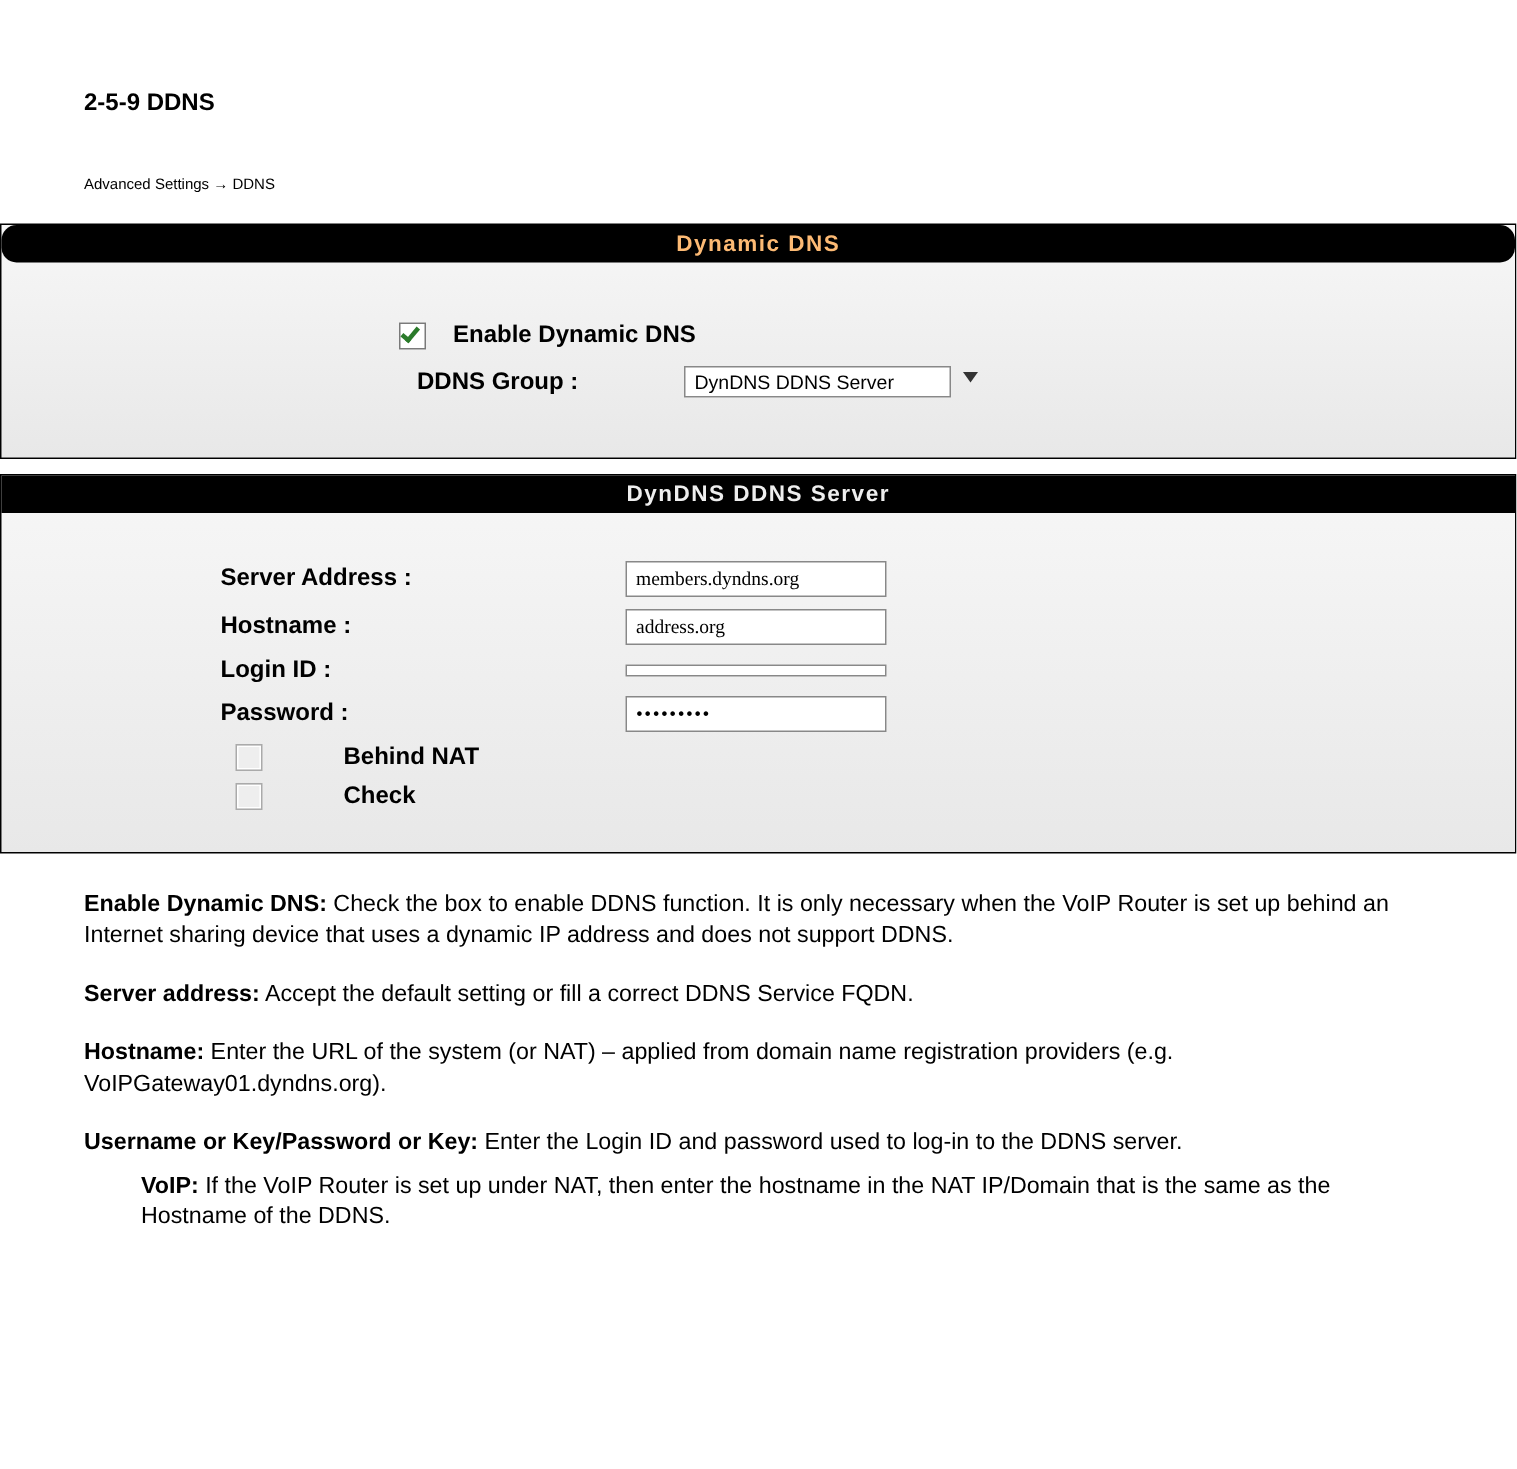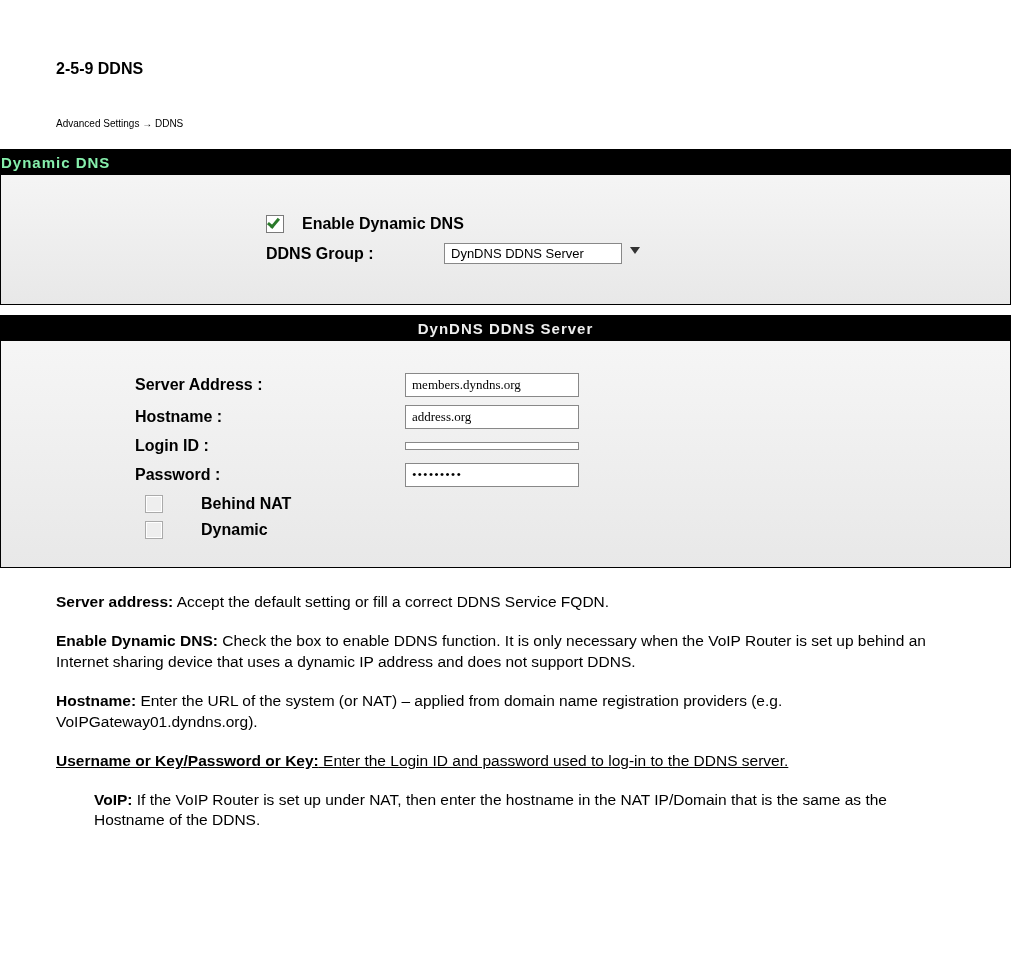--- a/index.html
+++ b/index.html
@@ -29,25 +29,27 @@
     font-size: 10px;
     margin: 0 0 20px 56px;
   }
   .panel {
     border: 1px solid #000;
     margin: 0 0 10px 0;
     background: linear-gradient(to bottom, #f7f7f7, #e8e8e8);
   }
   .panel-title {
     background: #000;
-    color: #86efac;
+    color: #fdba74;
     font-weight: bold;
     font-size: 15px;
+    text-align: center;
     padding: 4px 0;
     letter-spacing: 1px;
+    border-radius: 10px;
   }
   .panel-body {
     padding: 40px 0 40px 0;
   }
   .chk-wrap {
     display: inline-flex;
     align-items: center;
     margin-left: 125px;
   }
   .chk {
@@ -80,20 +82,21 @@
   .ddns-group-row {
     display: flex;
     align-items: center;
     padding-left: 265px;
     margin-top: 6px;
   }
   .ddns-group-row .label {
     width: 178px;
     font-weight: bold;
     font-size: 16px;
+    margin-left: 12px;
   }
   .select {
     border: 1px solid #888;
     background: #fff;
     font-size: 13px;
     padding: 2px 20px 2px 6px;
     position: relative;
     display: inline-block;
     min-width: 150px;
   }
@@ -137,21 +140,21 @@
   }
   .chk-row {
     display: flex;
     align-items: center;
     padding-left: 140px;
     margin: 8px 0;
   }
   .chk-row .chk-label {
     font-weight: bold;
     font-size: 16px;
-    margin-left: 20px;
+    margin-left: 36px;
   }
   .body-text {
     margin: 24px 56px 0 56px;
     font-size: 15.5px;
     line-height: 1.35;
   }
   .body-text p {
     margin: 0 0 18px 0;
   }
   .body-text .note {
@@ -181,21 +184,21 @@
         <span style="position:relative; display:inline-block;">
           <span class="select">DynDNS DDNS Server</span>
           <span class="select-arrow"></span>
         </span>
       </div>
     </div>
   </div>
 
   <div class="panel">
     <div class="panel2-title">DynDNS DDNS Server</div>
-    <div class="panel-body" style="padding:24px 0 20px 4px;">
+    <div class="panel-body" style="padding:24px 0 20px 16px;">
       <div class="form-row">
         <span class="form-label">Server Address :</span>
         <span class="text-input">members.dyndns.org</span>
       </div>
       <div class="form-row">
         <span class="form-label">Hostname :</span>
         <span class="text-input">address.org</span>
       </div>
       <div class="form-row">
         <span class="form-label">Login ID :</span>
@@ -204,35 +207,35 @@
       <div class="form-row">
         <span class="form-label">Password :</span>
         <span class="text-input" style="letter-spacing:1px;">•••••••••</span>
       </div>
       <div class="chk-row">
         <span class="chk gray"></span>
         <span class="chk-label">Behind NAT</span>
       </div>
       <div class="chk-row">
         <span class="chk gray"></span>
-        <span class="chk-label">Dynamic</span>
+        <span class="chk-label">Check</span>
       </div>
     </div>
   </div>
 
   <div class="body-text">
     <p>
+      <span class="bold">Enable Dynamic DNS:</span><span> Check the box to enable DDNS function. It is only necessary when the VoIP Router is set up behind an Internet sharing device that uses a dynamic IP address and does not support DDNS.</span>
+    </p>
+    <p>
       <span class="bold">Server address:</span><span> Accept the default setting or fill a correct DDNS Service FQDN.</span>
-    </p>
-    <p>
-      <span class="bold">Enable Dynamic DNS:</span><span> Check the box to enable DDNS function. It is only necessary when the VoIP Router is set up behind an Internet sharing device that uses a dynamic IP address and does not support DDNS.</span>
     </p>
     <p>
       <span class="bold">Hostname:</span><span> Enter the URL of the system (or NAT) – applied from domain name registration providers (e.g. VoIPGateway01.dyndns.org).</span>
     </p>
-    <p style="margin-bottom:18px;text-decoration:underline;">
+    <p style="margin-bottom:8px;">
       <span class="bold">Username or Key/Password or Key:</span><span> Enter the Login ID and password used to log-in to the DDNS server.</span>
     </p>
     <p class="note">
       <span class="bold">VoIP:</span><span> If the VoIP Router is set up under NAT, then enter the hostname in the NAT IP/Domain that is the same as the Hostname of the DDNS.</span>
     </p>
   </div>
 </div>
 
 </body></html>

